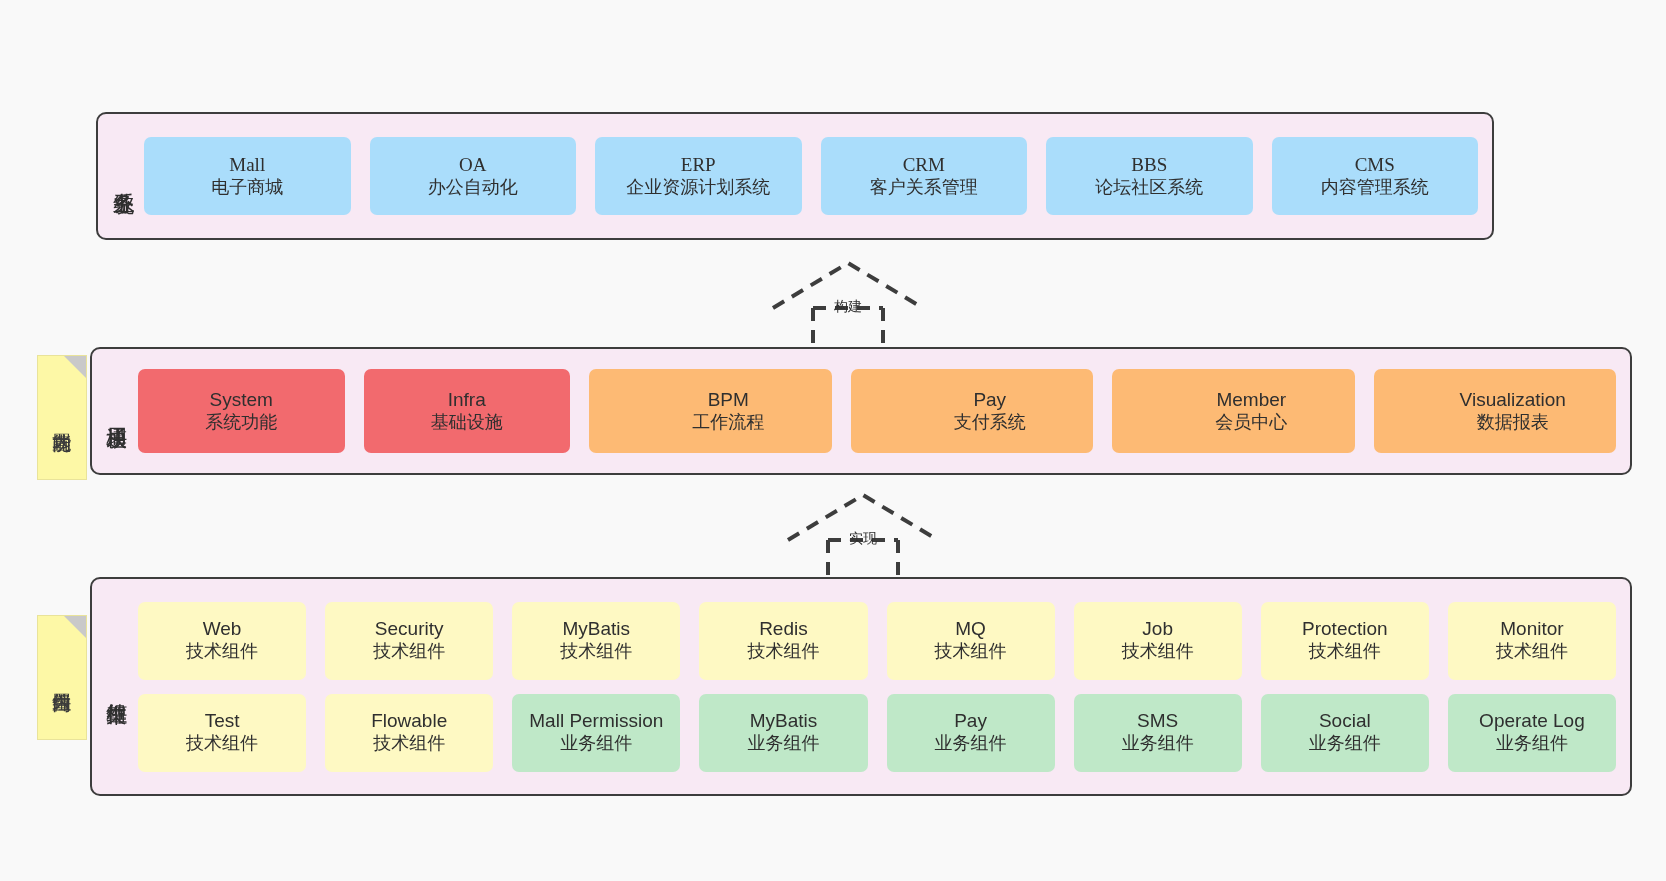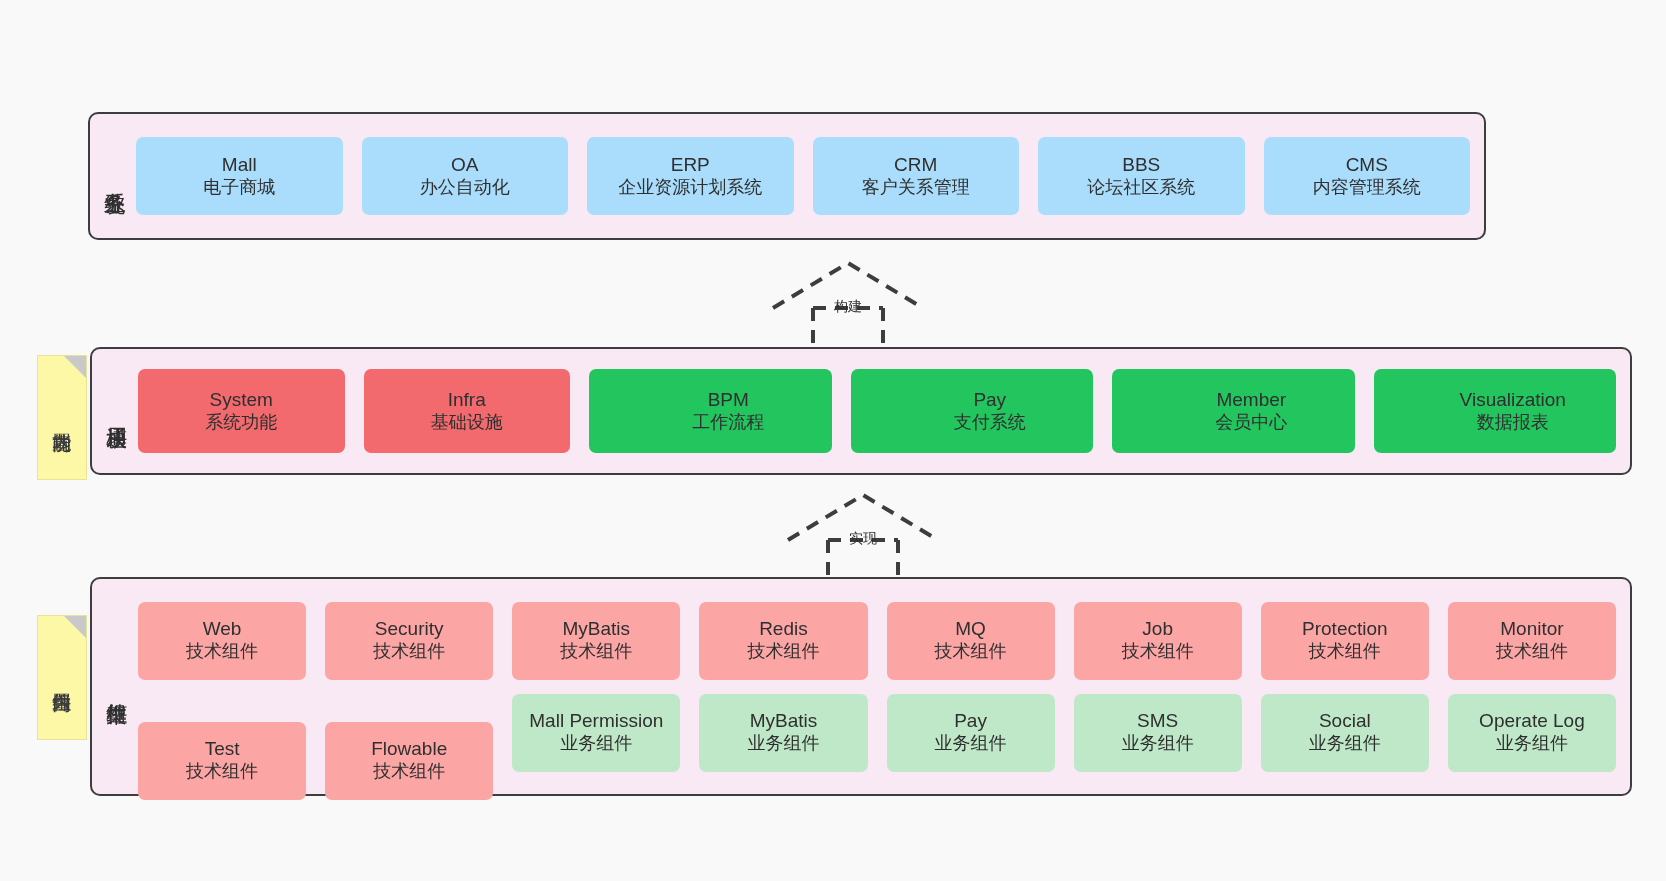--- a/index.html
+++ b/index.html
@@ -84,22 +84,22 @@
     font-size: 19px;
     white-space: normal;
   }
   .card .cn {
     font-size: 18px;
     white-space: nowrap;
   }
 
   .biz-card   { background: #aaddfb; height: 78px; }
   .mod-strong { background: #f26a6e; height: 84px; }
-  .mod-soft   { background: #22c55e; height: 84px; padding-left: 40px; }
-  .fw-tech    { background: #fca5a5; height: 78px; margin-top: 28px; }
+  .mod-soft   { background: #fdba74; height: 84px; padding-left: 40px; }
+  .fw-tech    { background: #fef9c3; height: 78px; }
   .fw-biz     { background: #bfe8c8; height: 78px; }
 
   
   .note {
     position: absolute;
     box-sizing: border-box;
     width: 50px;
     background: #fdf8a6;
     border: 1px solid #e9e39a;
     display: flex;
@@ -143,21 +143,21 @@
     padding: 0 2px;
     white-space: nowrap;
     user-select: none;
   }
 </style>
 </head>
 <body>
 
 <div class="canvas">
 
-  <div class="layer" id="layer-business" style="left:88px; top:112px; width:1398px; height:128px;">
+  <div class="layer" id="layer-business" style="left:96px; top:112px; width:1398px; height:128px;font-family:Liberation Serif, serif;">
     <div class="layer-title">业务系统</div>
     <div class="layer-body">
       <div class="row">
 
         <div class="card biz-card">
           <span class="en">Mall</span>
           <span class="cn">电子商城</span>
         </div>
 
         <div class="card biz-card">

